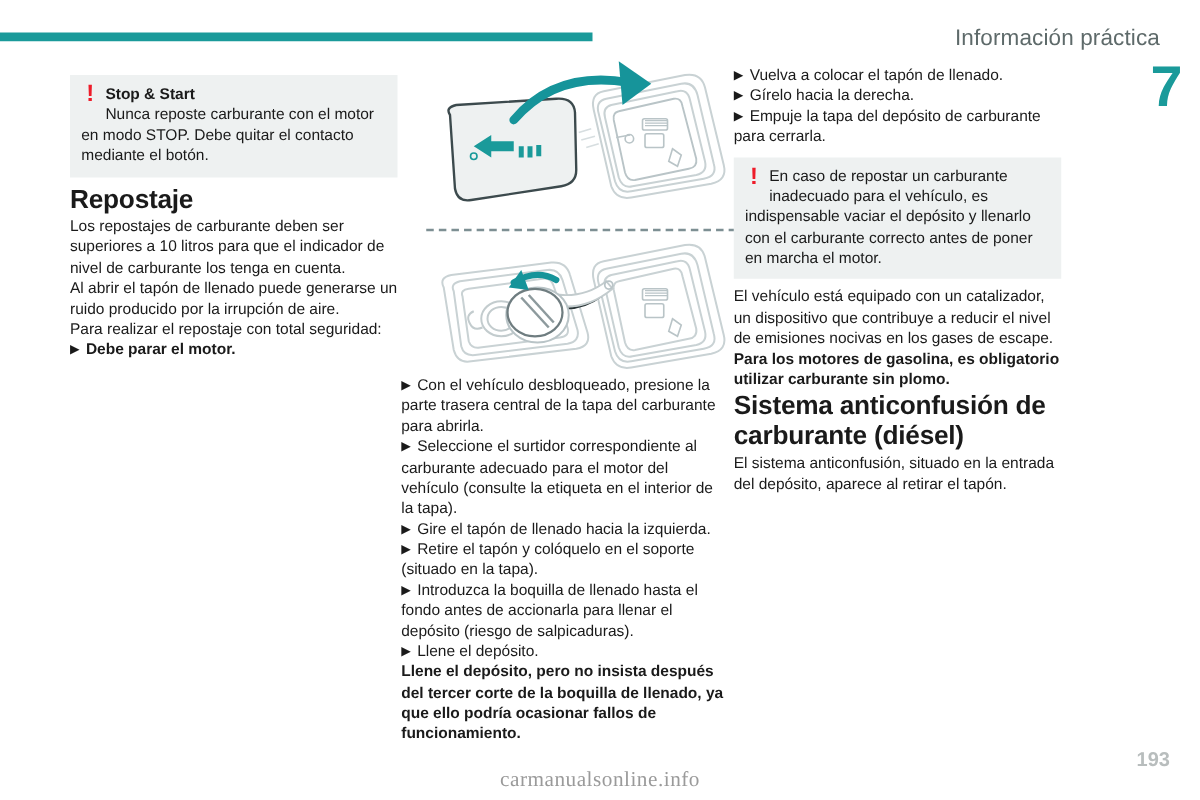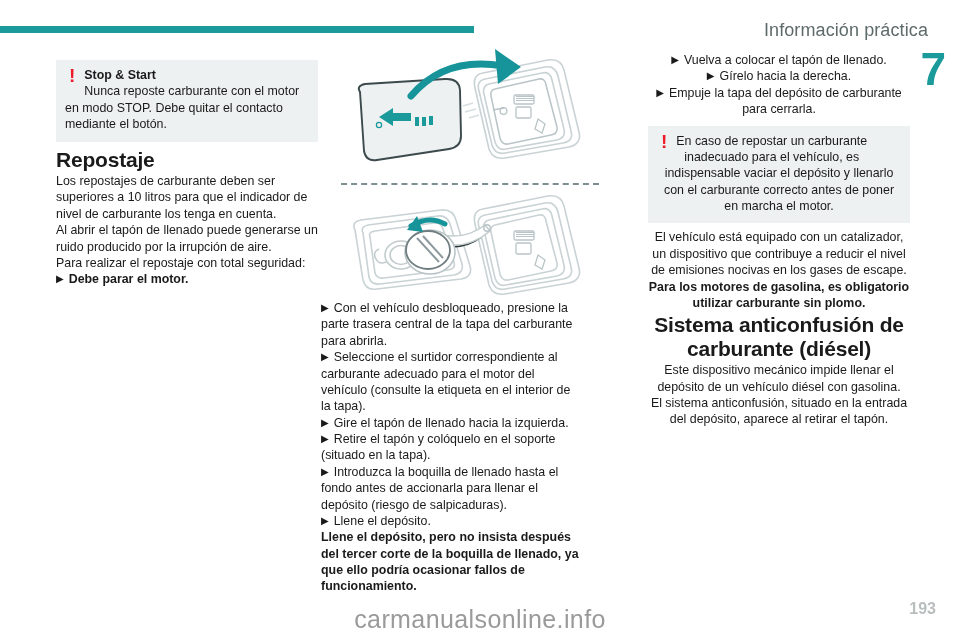--- a/index.html
+++ b/index.html
@@ -47,21 +47,21 @@
   
   .col {
     position: absolute;
     top: 52px;
     width: 262px;
     font-size: 12.4px;
     line-height: 1.32;
   }
   .col-1 { left: 56px; }
   .col-2 { left: 321px; }
-  .col-3 { left: 648px; text-align: center; }
+  .col-3 { left: 587px; }
 
   p {
     margin: 0;
   }
   .para {
     margin: 0 0 0px 0;
   }
   b, .bold { font-weight: bold; }
 
   
@@ -127,24 +127,24 @@
     border-top: 2.5px dashed #7d8f93;
   }
 
   
   .watermark {
     position: absolute;
     left: 0;
     right: 0;
     bottom: 6px;
     text-align: center;
-    font-size: 25px;
+    font-size: 17px;
     color: #9a9a9a;
     letter-spacing: 0.4px;
-    font-family: Liberation Sans, sans-serif;
+    font-family: Liberation Serif, serif;
   }
   .page-number {
     position: absolute;
     right: 24px;
     bottom: 22px;
     font-size: 16px;
     color: #b8bdbd;
     font-weight: bold;
   }
 </style>
@@ -305,18 +305,17 @@
         <span>inadecuado para el vehículo, es</span>
       </span>
     </div>
     <p class="warn-rest">indispensable vaciar el depósito y llenarlo con el carburante correcto antes de poner en marcha el motor.</p>
   </div>
 
   <p class="para">El vehículo está equipado con un catalizador, un dispositivo que contribuye a reducir el nivel de emisiones nocivas en los gases de escape.</p>
   <p class="para"><b>Para los motores de gasolina, es obligatorio utilizar carburante sin plomo.</b></p>
 
   <h2 class="section-title">Sistema anticonfusión de carburante (diésel)</h2>
-  <p class="para">Este dispositivo mecánico impide llenar el depósito de un vehículo diésel con gasolina.</p>
   <p class="para">El sistema anticonfusión, situado en la entrada del depósito, aparece al retirar el tapón.</p>
 </div>
 
 <div class="watermark">carmanualsonline.info</div>
 <div class="page-number">193</div>
 
 </body></html>

